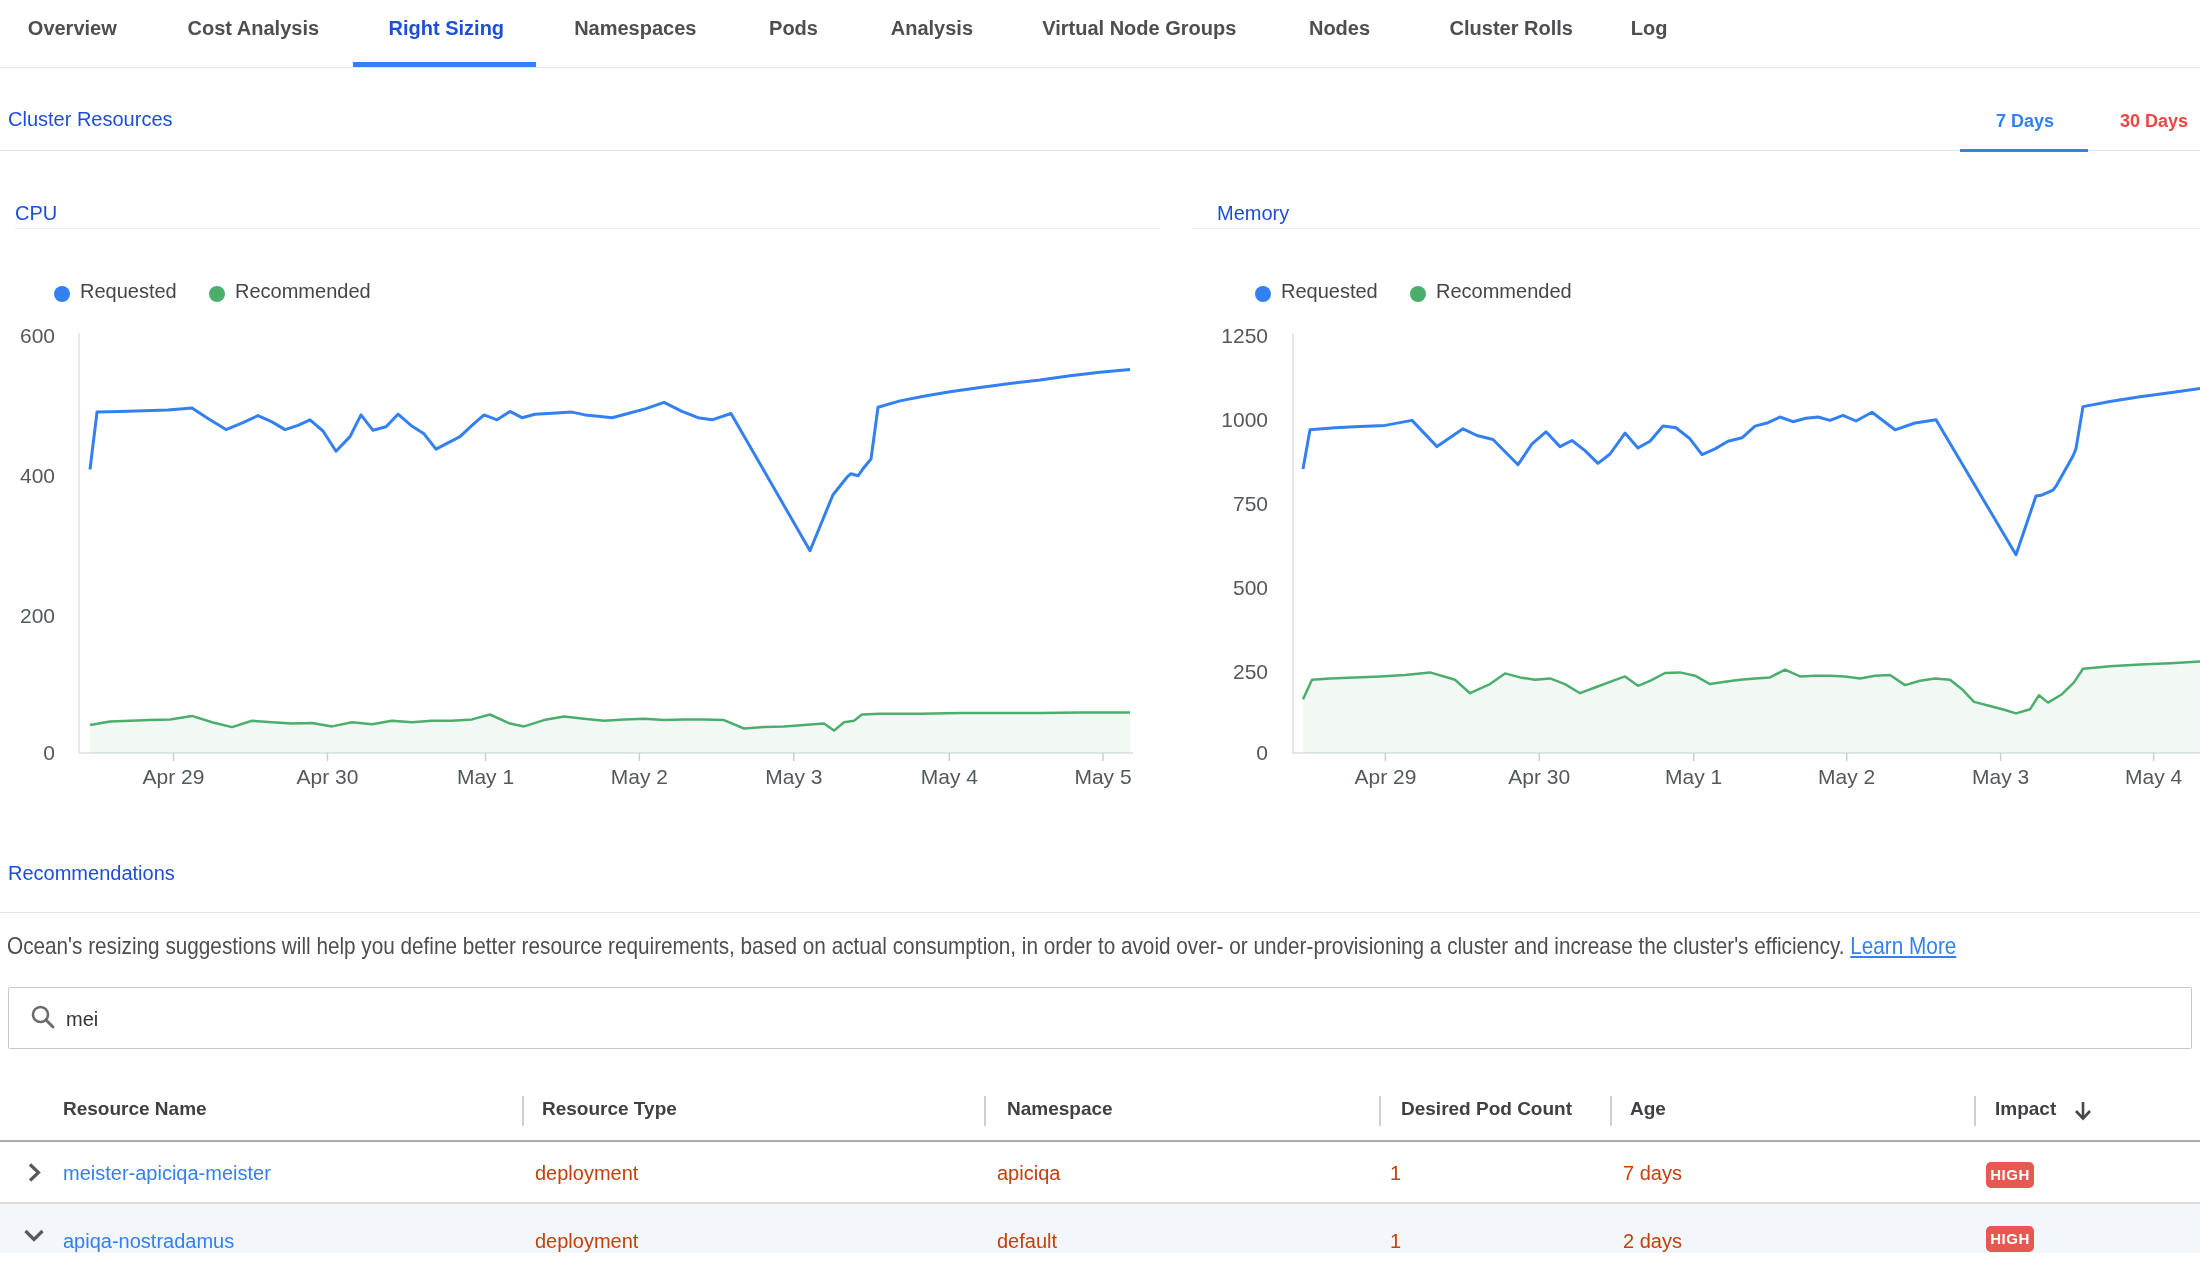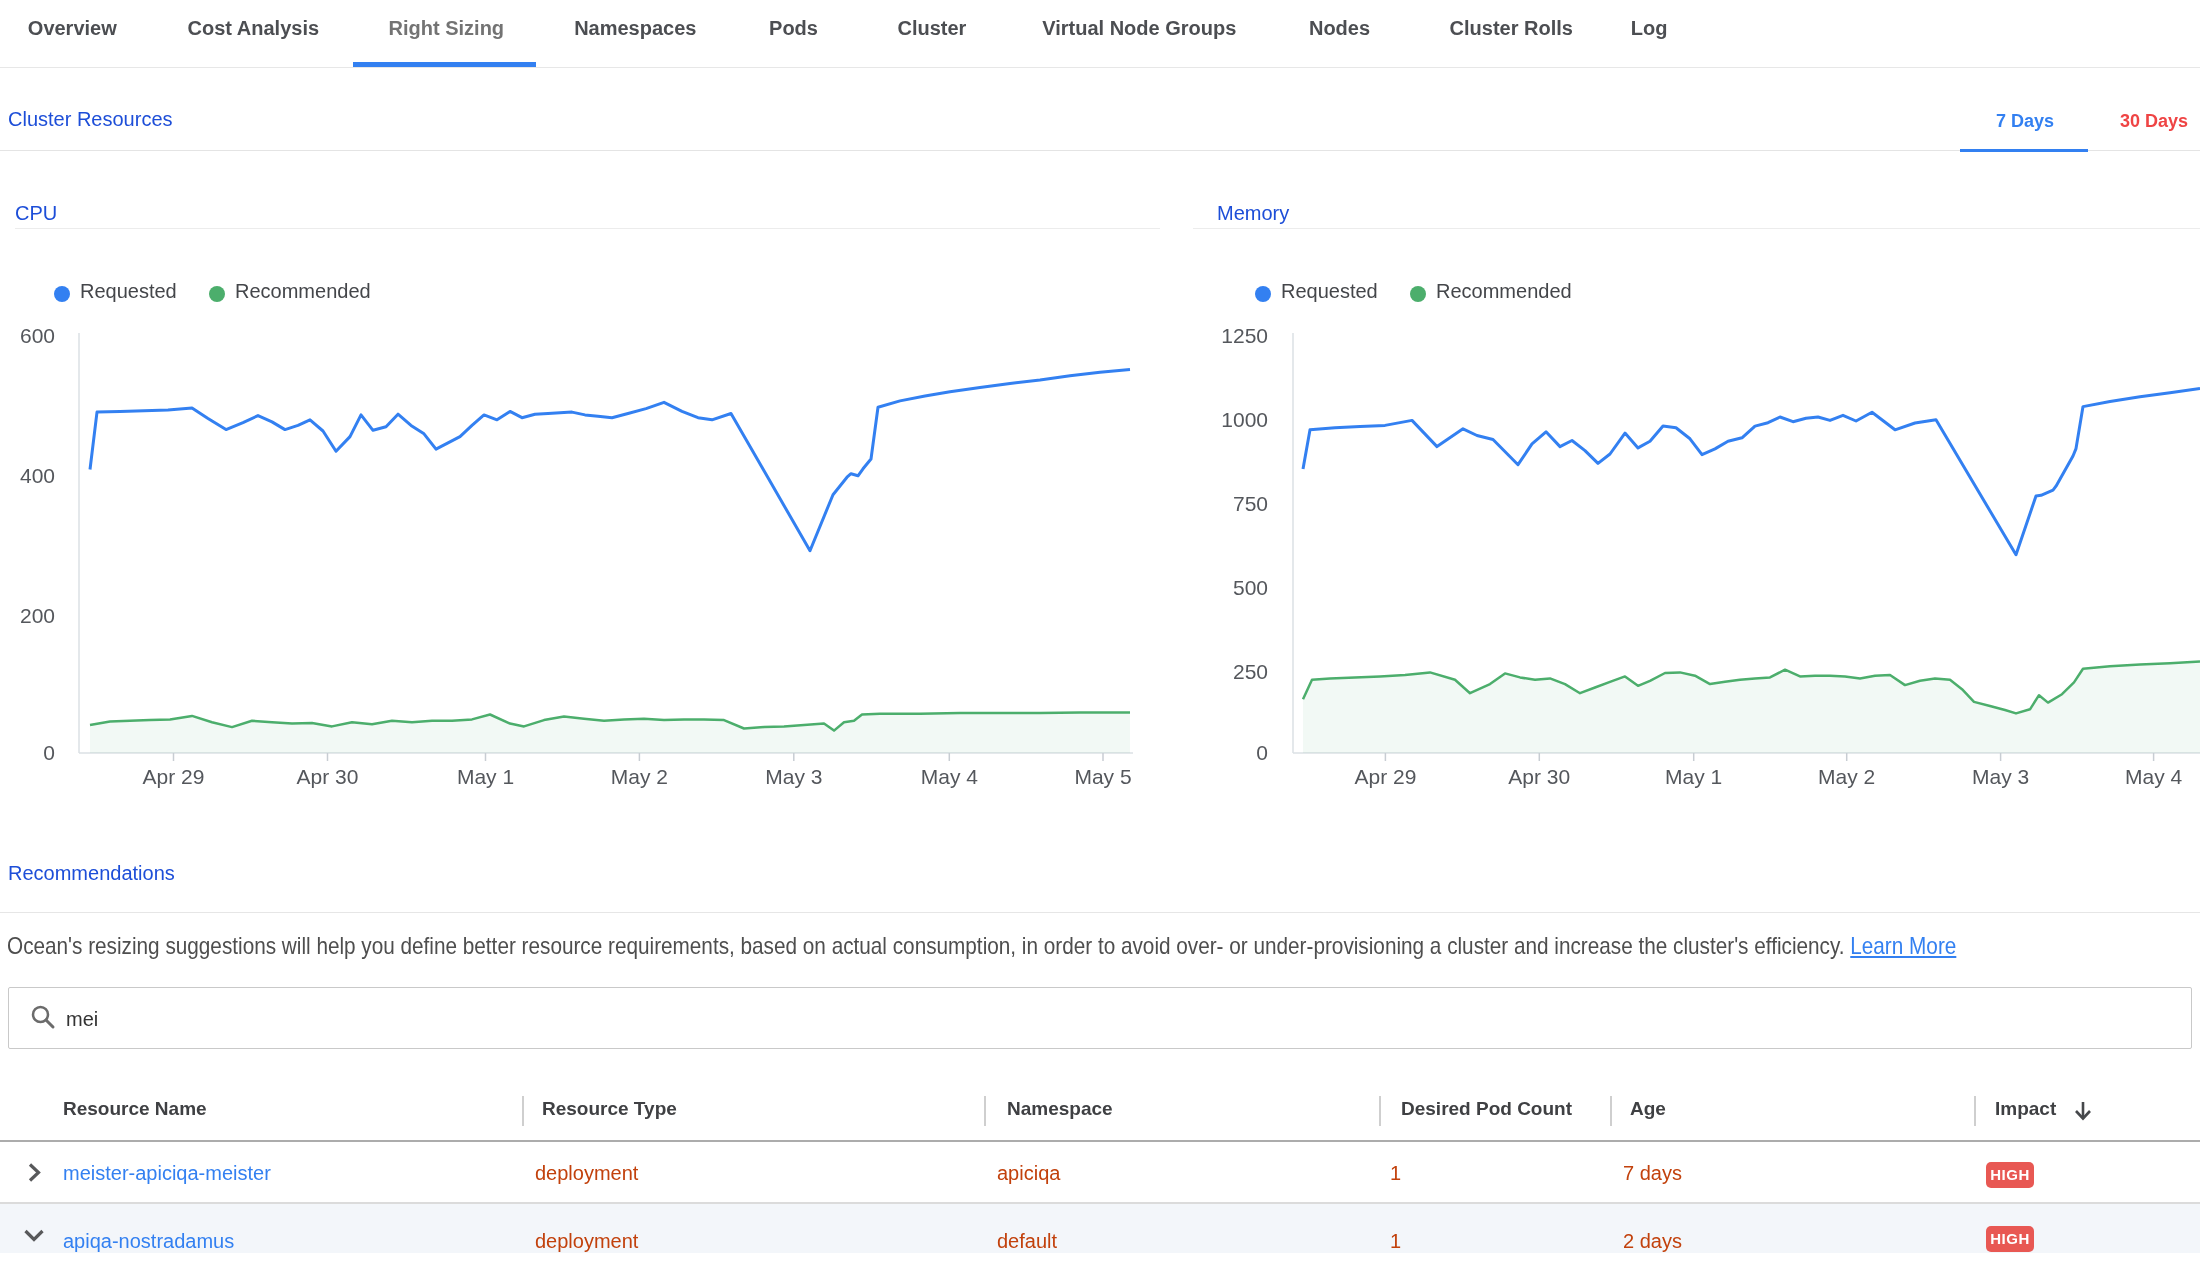--- a/index.html
+++ b/index.html
@@ -8,24 +8,24 @@
 .thead{position:absolute;font-size:19px;font-weight:bold;color:#3f4043}
 .cell{position:absolute;font-size:20px;color:#c2410c}
 .link{position:absolute;font-size:20px;color:#3380f1}
 .sep{position:absolute;width:2px;height:30px;background:#cfcfcf;top:1096px}
 .badge{position:absolute;width:48px;height:26px;background:#e85853;border-radius:5px;color:#fff;font-size:15px;font-weight:bold;letter-spacing:0.5px;text-align:center;line-height:26px}
 </style></head><body>
 <div id="page">
 
 <div class="tab" style="left:72.3px;color:#4c4e52">Overview</div>
 <div class="tab" style="left:253.3px;color:#4c4e52">Cost Analysis</div>
-<div class="tab" style="left:446.3px;color:#737373">Right Sizing</div>
+<div class="tab" style="left:446.3px;color:#1d4ed8">Right Sizing</div>
 <div class="tab" style="left:635.3px;color:#4c4e52">Namespaces</div>
 <div class="tab" style="left:793.5px;color:#4c4e52">Pods</div>
-<div class="tab" style="left:931.9px;color:#4c4e52">Cluster</div>
+<div class="tab" style="left:931.9px;color:#4c4e52">Analysis</div>
 <div class="tab" style="left:1139.3px;color:#4c4e52">Virtual Node Groups</div>
 <div class="tab" style="left:1339.5px;color:#4c4e52">Nodes</div>
 <div class="tab" style="left:1511.3px;color:#4c4e52">Cluster Rolls</div>
 <div class="tab" style="left:1649.2px;color:#4c4e52">Log</div>
 <div class="abs" style="left:0;top:67px;width:2200px;height:1px;background:#e7e7e7"></div>
 <div class="abs" style="left:352.5px;top:62px;width:183.5px;height:5px;background:#3380f1"></div>
 <div class="abs hdr" style="left:8px;top:108px">Cluster Resources</div>
 <div class="abs" style="left:1996px;top:111px;font-size:18px;font-weight:bold;color:#3380f1">7 Days</div>
 <div class="abs" style="left:2120px;top:111px;font-size:18px;font-weight:bold;color:#ef4444">30 Days</div>
 <div class="abs" style="left:0;top:150px;width:2200px;height:1px;background:#e4e4e4"></div>

